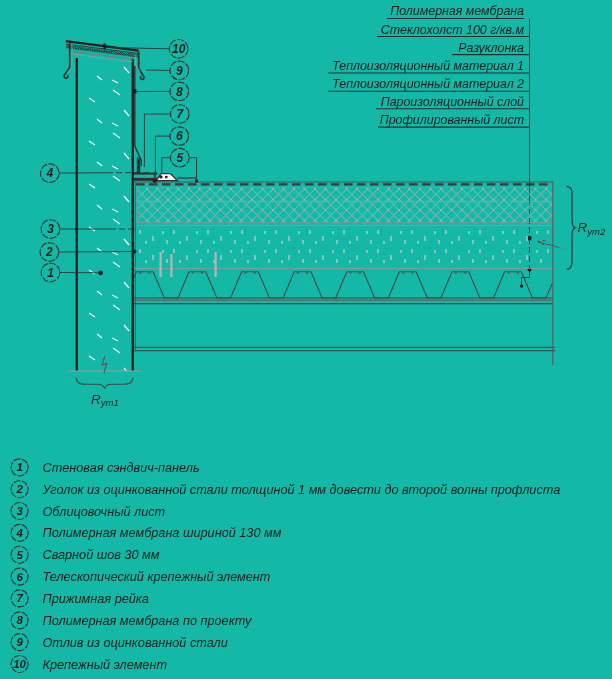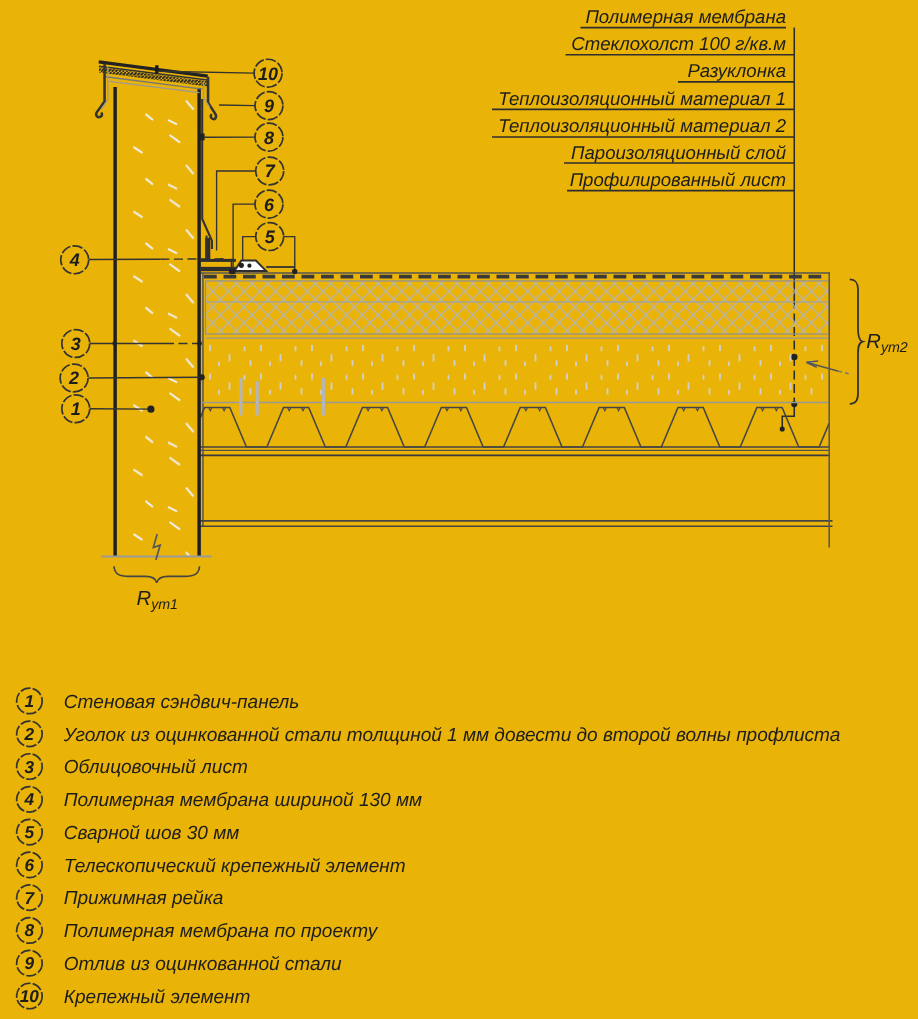--- a/index.html
+++ b/index.html
@@ -1,15 +1,15 @@
 <!DOCTYPE html>
 <html><head><meta charset="utf-8">
 <style>
 html,body{margin:0;padding:0;background:#fff;}
-#page{position:relative;width:612px;height:679px;background:#eab308;font-family:"Liberation Sans",sans-serif;overflow:hidden;}
+#page{position:relative;width:612px;height:679px;background:#14b8a6;font-family:"Liberation Sans",sans-serif;overflow:hidden;}
 text{font-family:"Liberation Sans",sans-serif;font-style:italic;fill:#1d1d1d;}
 </style></head>
 <body>
 <div id="page">
 <svg width="612" height="679" viewBox="0 0 612 679">
 <defs>
 <pattern id="xh" width="10.5" height="10.5" patternUnits="userSpaceOnUse">
 <path d="M0,0 L10.5,10.5 M10.5,0 L0,10.5" stroke="#b4b4b4" stroke-width="0.85" fill="none"></path>
 </pattern>
 <pattern id="sp" width="34" height="19" patternUnits="userSpaceOnUse">

